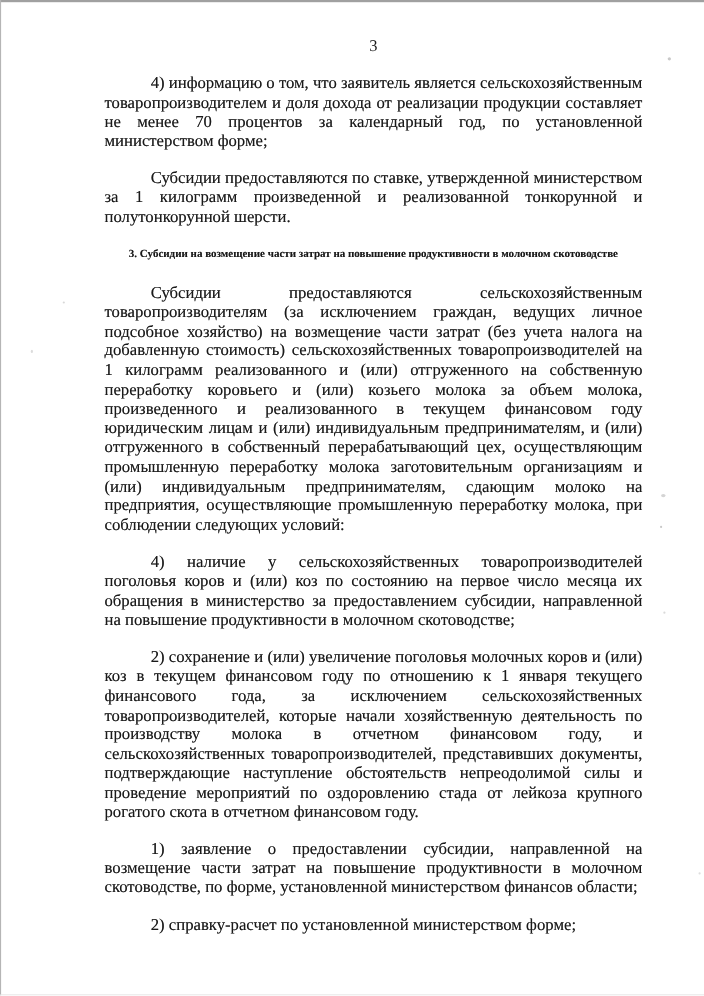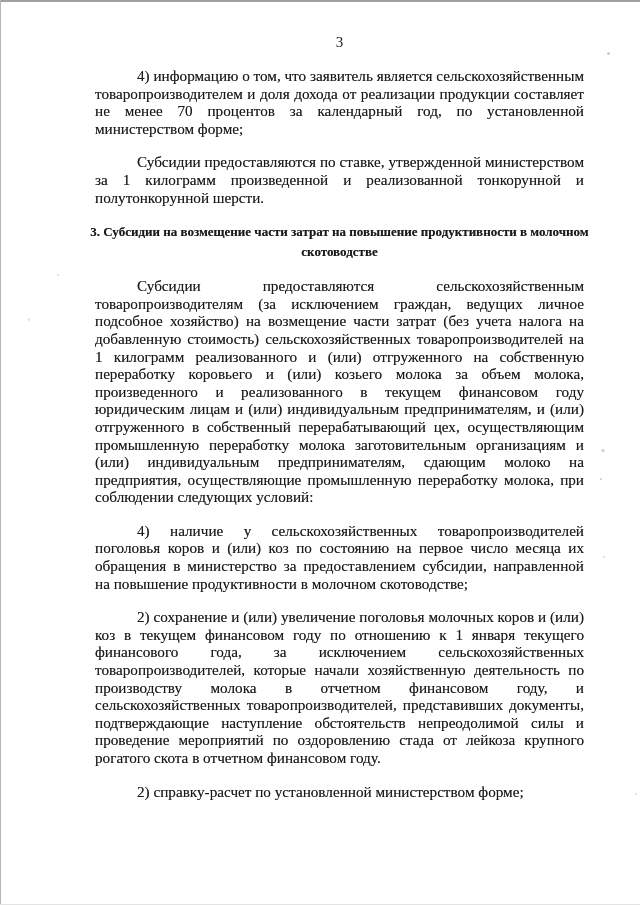--- a/index.html
+++ b/index.html
@@ -50,21 +50,21 @@
     font-size: 15.2px;
     line-height: 17.6px;
     text-align: justify;
     text-shadow: 0 0 0.5px rgba(0,0,0,0.5);
   }
   .para {
     margin: 16px;
     text-indent: 42px;
   }
   .section-heading {
-    font-size: 13px;
+    font-size: 10px;
     font-weight: bold;
     text-align: center;
     text-indent: 0;
     line-height: 19.5px;
     margin: 13px 0 8px 0;
   }
 </style>
 </head>
 <body>
 
@@ -83,14 +83,15 @@
 
 <div class="doc-body">
   <p class="para">4) информацию о том, что заявитель является сельскохозяйственным товаропроизводителем и доля дохода от реализации продукции составляет не менее 70 процентов за календарный год, по установленной министерством форме;</p>
   <p class="para">Субсидии предоставляются по ставке, утвержденной министерством за 1 килограмм произведенной и реализованной тонкорунной и полутонкорунной шерсти.</p>
 
   <h2 class="section-heading">3. Субсидии на возмещение части затрат на повышение продуктивности в молочном скотоводстве</h2>
 
   <p class="para">Субсидии предоставляются сельскохозяйственным товаропроизводителям (за исключением граждан, ведущих личное подсобное хозяйство) на возмещение части затрат (без учета налога на добавленную стоимость) сельскохозяйственных товаропроизводителей на 1 килограмм реализованного и (или) отгруженного на собственную переработку коровьего и (или) козьего молока за объем молока, произведенного и реализованного в текущем финансовом году юридическим лицам и (или) индивидуальным предпринимателям, и (или) отгруженного в собственный перерабатывающий цех, осуществляющим промышленную переработку молока заготовительным организациям и (или) индивидуальным предпринимателям, сдающим молоко на предприятия, осуществляющие промышленную переработку молока, при соблюдении следующих условий:</p>
   <p class="para">4) наличие у сельскохозяйственных товаропроизводителей поголовья коров и (или) коз по состоянию на первое число месяца их обращения в министерство за предоставлением субсидии, направленной на повышение продуктивности в молочном скотоводстве;</p>
   <p class="para">2) сохранение и (или) увеличение поголовья молочных коров и (или) коз в текущем финансовом году по отношению к 1 января текущего финансового года, за исключением сельскохозяйственных товаропроизводителей, которые начали хозяйственную деятельность по производству молока в отчетном финансовом году, и сельскохозяйственных товаропроизводителей, представивших документы, подтверждающие наступление обстоятельств непреодолимой силы и проведение мероприятий по оздоровлению стада от лейкоза крупного рогатого скота в отчетном финансовом году.</p>
+  <p class="para">1) заявление о предоставлении субсидии, направленной на возмещение части затрат на повышение продуктивности в молочном скотоводстве, по форме, установленной министерством финансов области;</p>
   <p class="para">2) справку-расчет по установленной министерством форме;</p>
 </div>
 
 </body></html>

